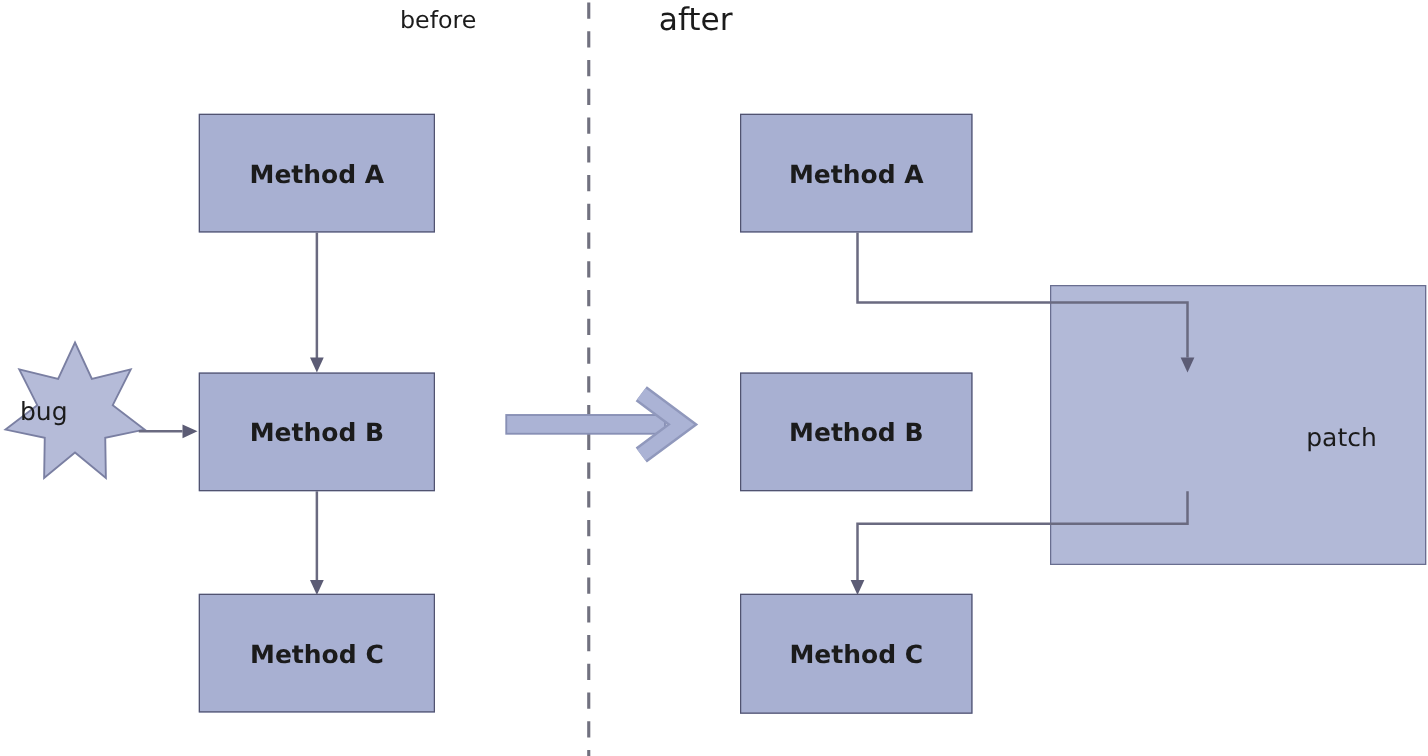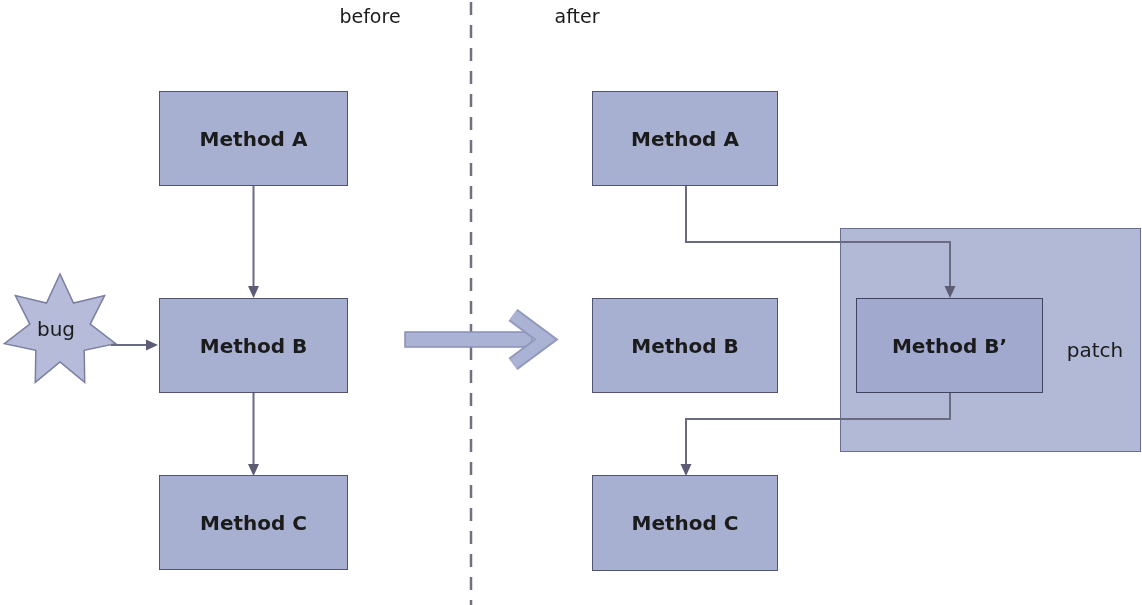--- a/index.html
+++ b/index.html
@@ -50,25 +50,25 @@
   }
   #box-b-prime {
     left: 856px; top: 298px; width: 187px; height: 95px;
     background: #a1aace;
     border: 1px solid #42445e;
   }
 
   .float-label {
     position: absolute;
     z-index: 2;
-    text-align: center;
+    text-align: left;
     line-height: 24px;
   }
   #label-before { left: 320px; top: 4px;  width: 100px; font-size: 19px; }
-  #label-after  { left: 527px; top: 4px;  width: 100px; font-size: 19px; }
+  #label-after  { left: 527px; top: 4px;  width: 100px; font-size: 25px; }
   #label-bug    { left: 16px;  top: 317px; width: 80px;  font-size: 20px; }
   #label-patch  { left: 1045px; top: 338px; width: 100px; font-size: 20px; }
 </style>
 </head>
 <body>
 
 <div class="stage">
 
   <svg class="layer underlay" viewBox="0 0 1142 605" xmlns="http://www.w3.org/2000/svg">
     <line x1="471" y1="2" x2="471" y2="605" stroke="#71717f" stroke-width="2.5" stroke-dasharray="13 10"></line>
@@ -89,23 +89,20 @@
     <span>Method B</span>
   </div>
   <div class="box" id="box-c-before">
     <span>Method C</span>
   </div>
   <div class="box" id="box-a-after">
     <span>Method A</span>
   </div>
   <div class="box" id="box-b-after">
     <span>Method B</span>
-  </div>
-  <div class="box" id="box-b-prime">
-    <span>Method B’</span>
   </div>
   <div class="box" id="box-c-after">
     <span>Method C</span>
   </div>
 
   <div class="float-label" id="label-before">before</div>
   <div class="float-label" id="label-after">after</div>
   <div class="float-label" id="label-bug">bug</div>
   <div class="float-label" id="label-patch">patch</div>
 

